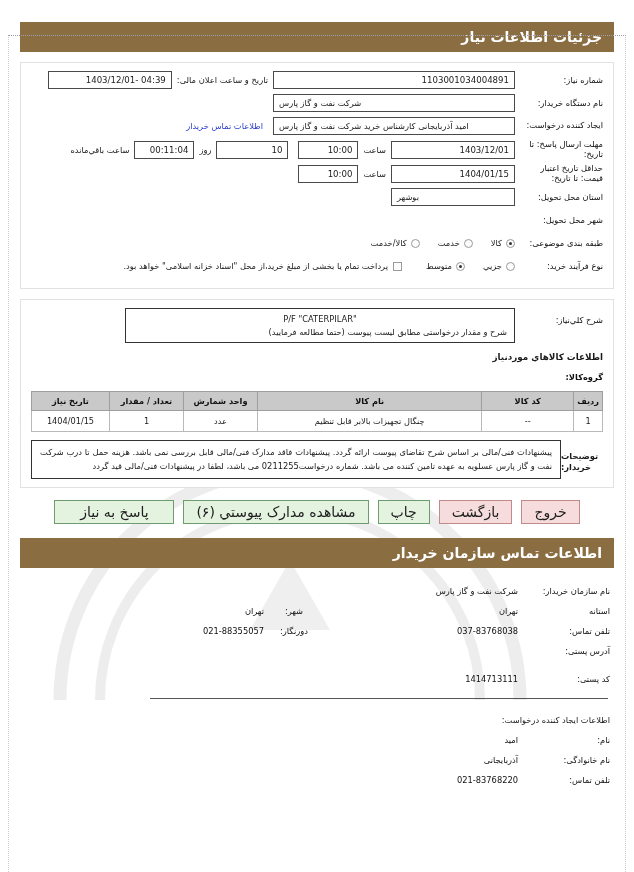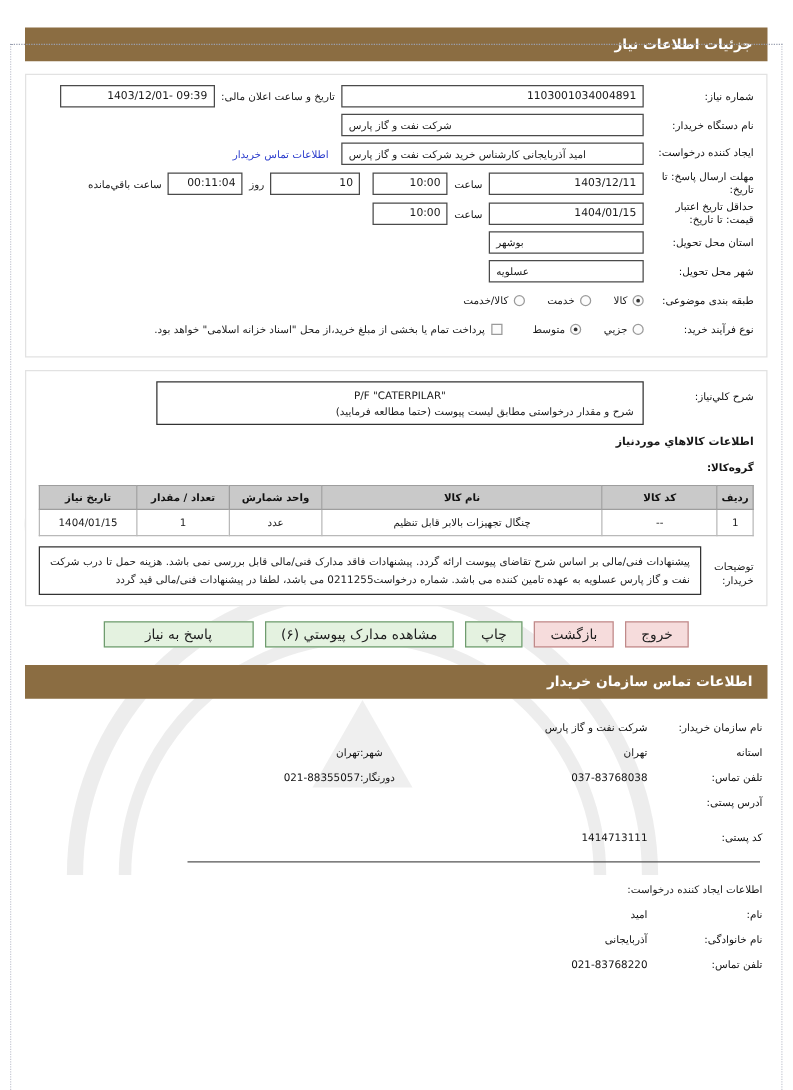--- a/index.html
+++ b/index.html
@@ -50,21 +50,21 @@
     z-index: 1;
   }
   .side-rule-l { left: 8px; }
   .side-rule-r { right: 8px; }
 
   
   .bar {
     background: #8b6d42;
     color: #ffffff;
     font-weight: bold;
-    font-size: 11px;
+    font-size: 14px;
     padding: 7px 12px 7px 12px;
     margin: 0;
     text-align: right;
     letter-spacing: 0;
   }
   .bar-wrap { margin: 0 20px; }
   .bar-wrap.top { margin-top: 22px; }
 
   
   .panel {
@@ -205,25 +205,25 @@
 
   
   .notes-row {
     display: flex;
     align-items: stretch;
     margin-top: 8px;
     justify-content: flex-start;
   }
   .notes-lbl {
     width: 42px; min-width: 42px;
-    font-weight: normal;
+    font-weight: bold;
     font-size: 8.3px;
     line-height: 1.35;
     padding-top: 11px;
-    text-align: right;
+    text-align: left;
   }
   .notes-box {
     border: 1px solid #333;
     flex: 1;
     padding: 5px 8px;
     font-size: 8.3px;
     line-height: 1.65;
     text-align: justify;
     text-align-last: right;
   }
@@ -232,21 +232,21 @@
   .btn-row {
     display: flex;
     justify-content: center;
     gap: 9px;
     margin: 12px 0 6px 0;
   }
   .btn {
     border: 1px solid #6f9c6f;
     background: #e4f2e0;
     color: #1d1d1d;
-    font-size: 11px;
+    font-size: 14px;
     padding: 3px 12px;
     min-width: 44px;
     text-align: center;
     cursor: pointer;
     white-space: nowrap;
   }
   .btn.red {
     border-color: #c08a8a;
     background: #f6dcdc;
   }
@@ -268,23 +268,23 @@
     color: #111;
   }
   .cv {
     min-width: 150px;
     text-align: right;
     color: #111;
   }
   .cv.ltr { direction: ltr; text-align: right; }
   .ck2 {
     width: 60px; min-width: 60px;
-    text-align: left;
+    text-align: center;
     color: #111;
-    margin-right: 20px;
+    margin-right: 44px;
   }
   .cv2 { text-align: right; color: #111; }
   .cv2.ltr { direction: ltr; }
 
   .hr-dark {
     border: none;
     border-top: 1px solid #555;
     margin: 14px 26px 0 150px;
   }
   .sub-title {
@@ -318,37 +318,37 @@
   <div class="bar-wrap top">
     <div class="bar">جزئیات اطلاعات نیاز</div>
   </div>
 
   <div class="panel">
 
     <div class="row">
       <div class="lbl">شماره نیاز:</div>
       <div class="fld num w240">1103001034004891</div>
       <div class="inline-lbl">تاریخ و ساعت اعلان مالی:</div>
-      <div class="fld num w124">1403/12/01- 09:39</div>
+      <div class="fld num w124">1403/12/01- 04:39</div>
     </div>
 
     <div class="row">
       <div class="lbl">نام دستگاه خریدار:</div>
       <div class="fld w240">شرکت نفت و گاز پارس</div>
     </div>
 
     <div class="row">
       <div class="lbl two">ایجاد کننده درخواست:</div>
       <div class="fld w240">امید  آذربایجانی  کارشناس خرید شرکت نفت و گاز پارس</div>
       <a class="link">اطلاعات تماس خریدار</a>
     </div>
 
     <div class="row">
       <div class="lbl two">مهلت ارسال پاسخ: تا تاریخ:</div>
-      <div class="fld num w124">1403/12/11</div>
+      <div class="fld num w124">1403/12/01</div>
       <div class="inline-lbl">ساعت</div>
       <div class="fld num w60">10:00</div>
       <div style="width:10px"></div>
       <div class="fld num w70">10</div>
       <div class="inline-lbl">روز</div>
       <div class="fld num w60">00:11:04</div>
       <div class="inline-lbl">ساعت باقي‌مانده</div>
     </div>
 
     <div class="row">
@@ -358,21 +358,20 @@
       <div class="fld num w60">10:00</div>
     </div>
 
     <div class="row">
       <div class="lbl">استان محل تحویل:</div>
       <div class="fld w124">بوشهر</div>
     </div>
 
     <div class="row">
       <div class="lbl">شهر محل تحویل:</div>
-      <div class="fld w124">عسلویه</div>
     </div>
 
     <div class="row">
       <div class="lbl">طبقه بندی موضوعی:</div>
       <div class="radio-grp">
         <label class="opt">
           <span class="radio on"></span>
           <span>کالا</span>
         </label>
         <label class="opt">

